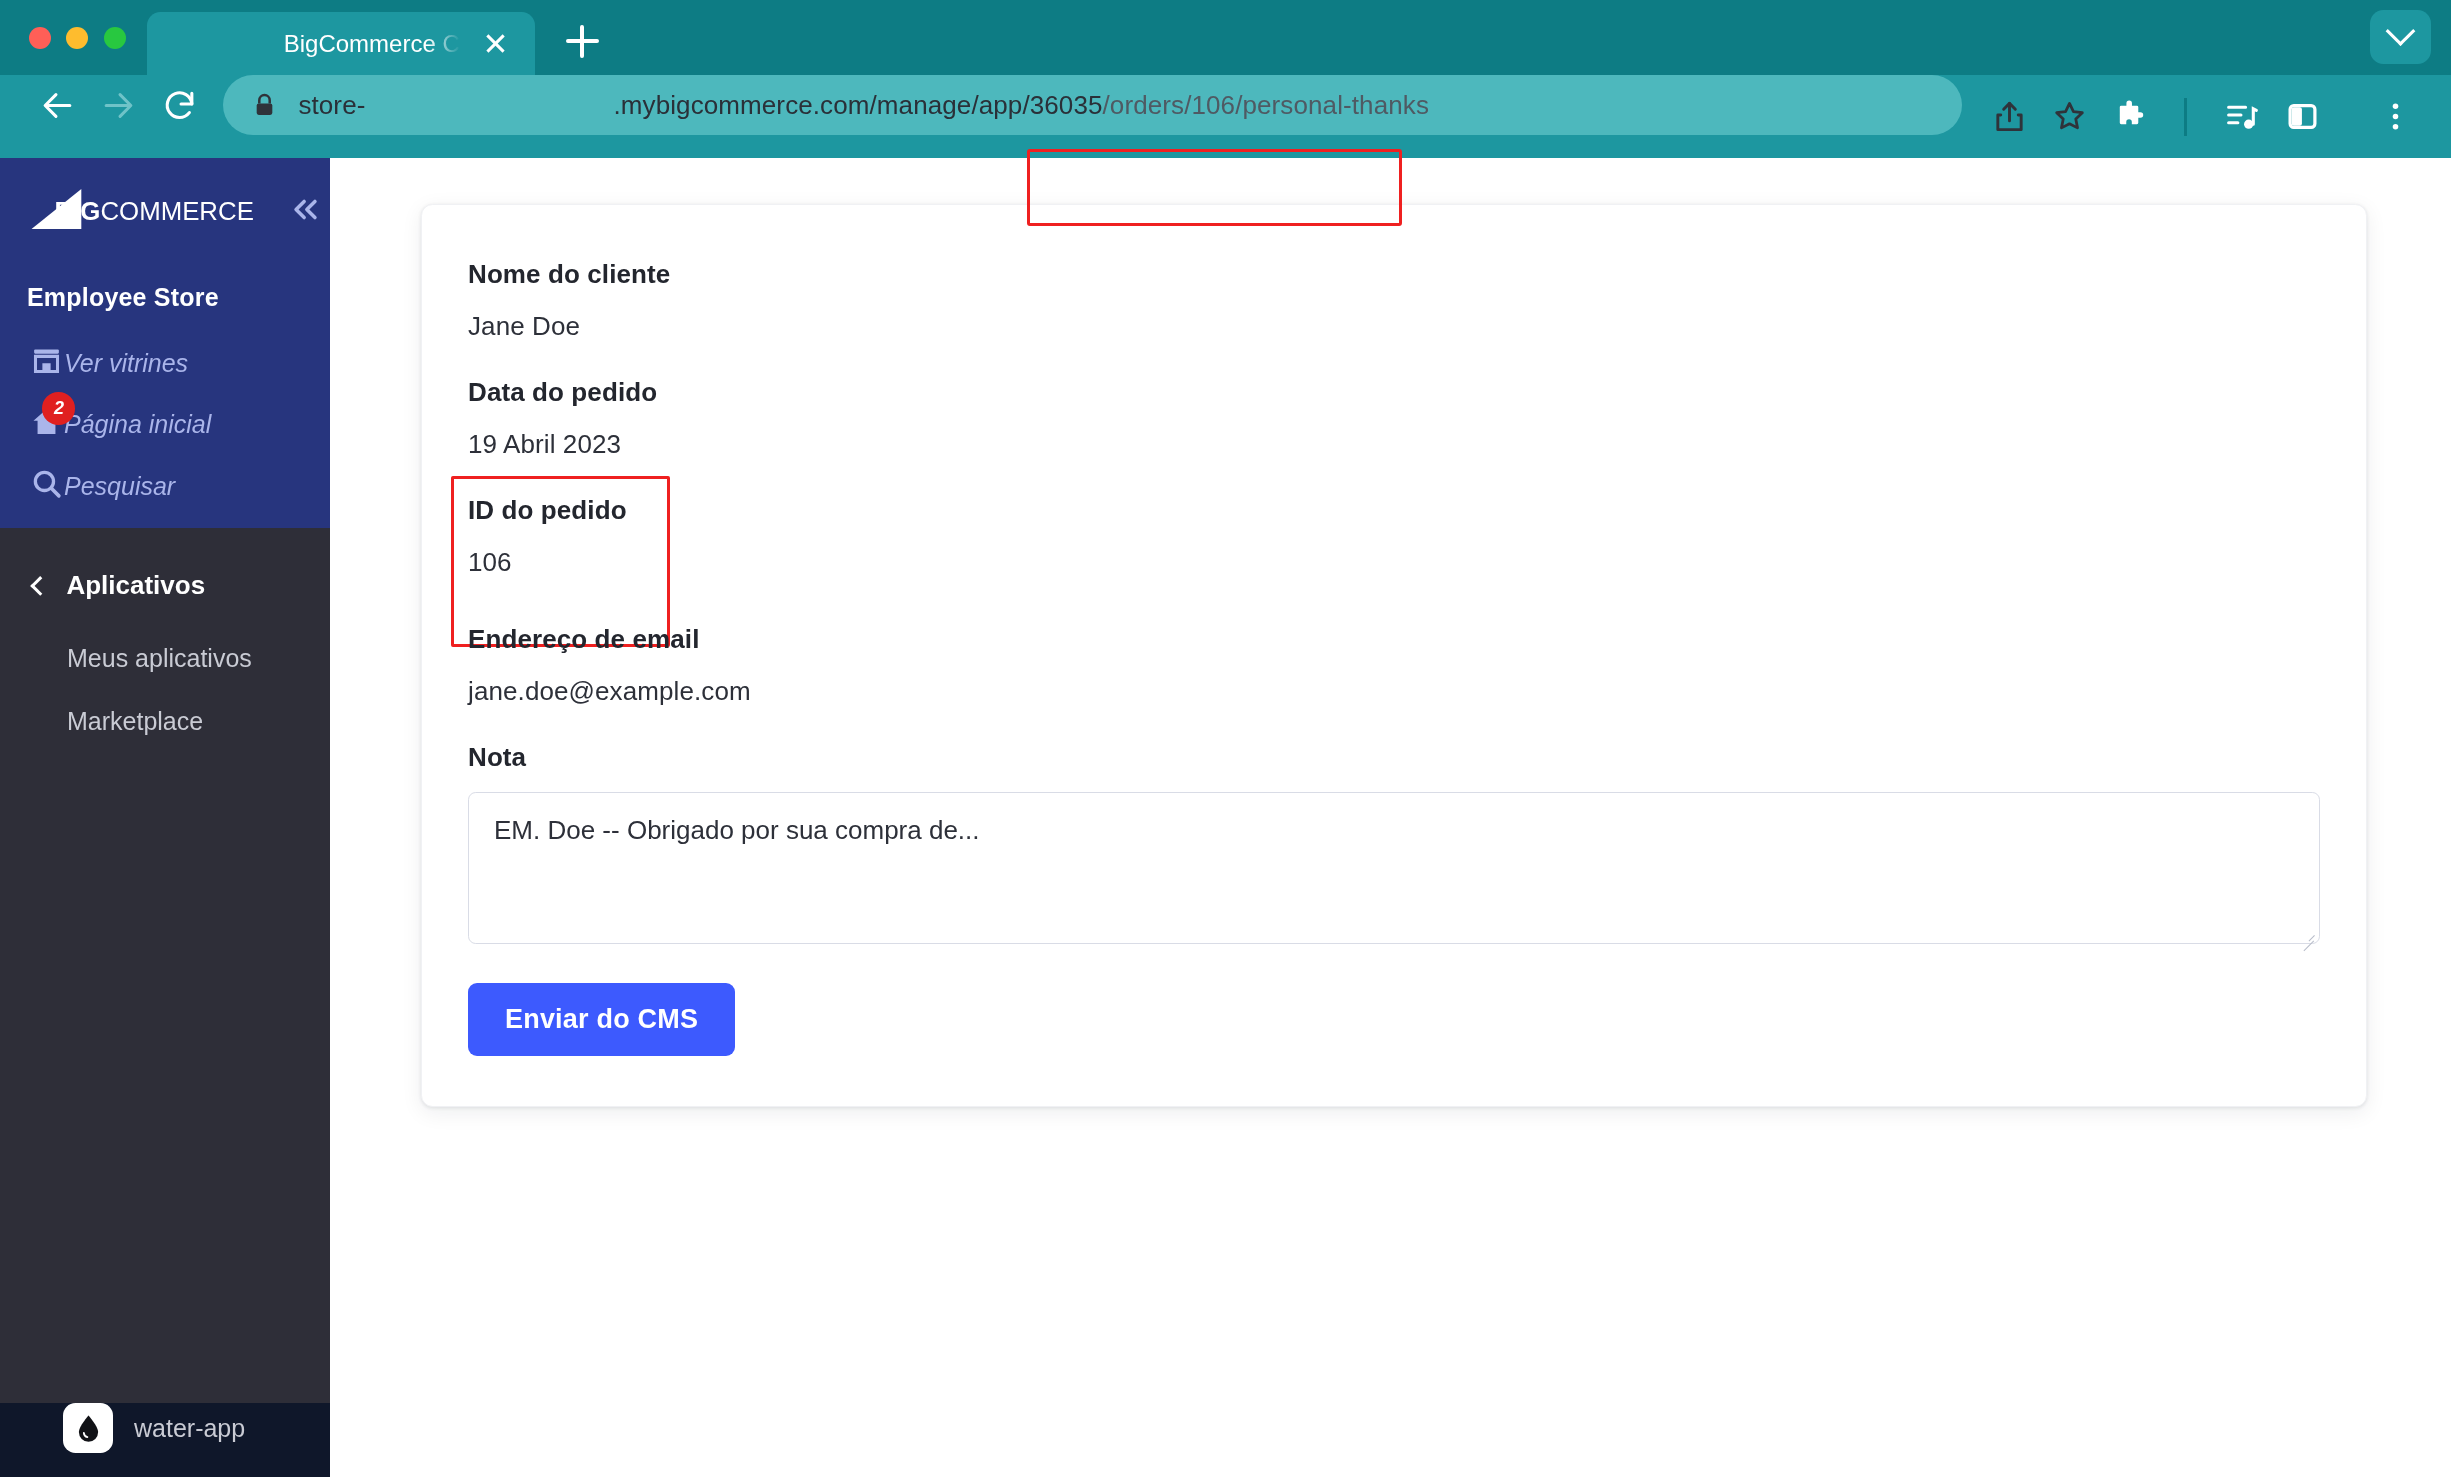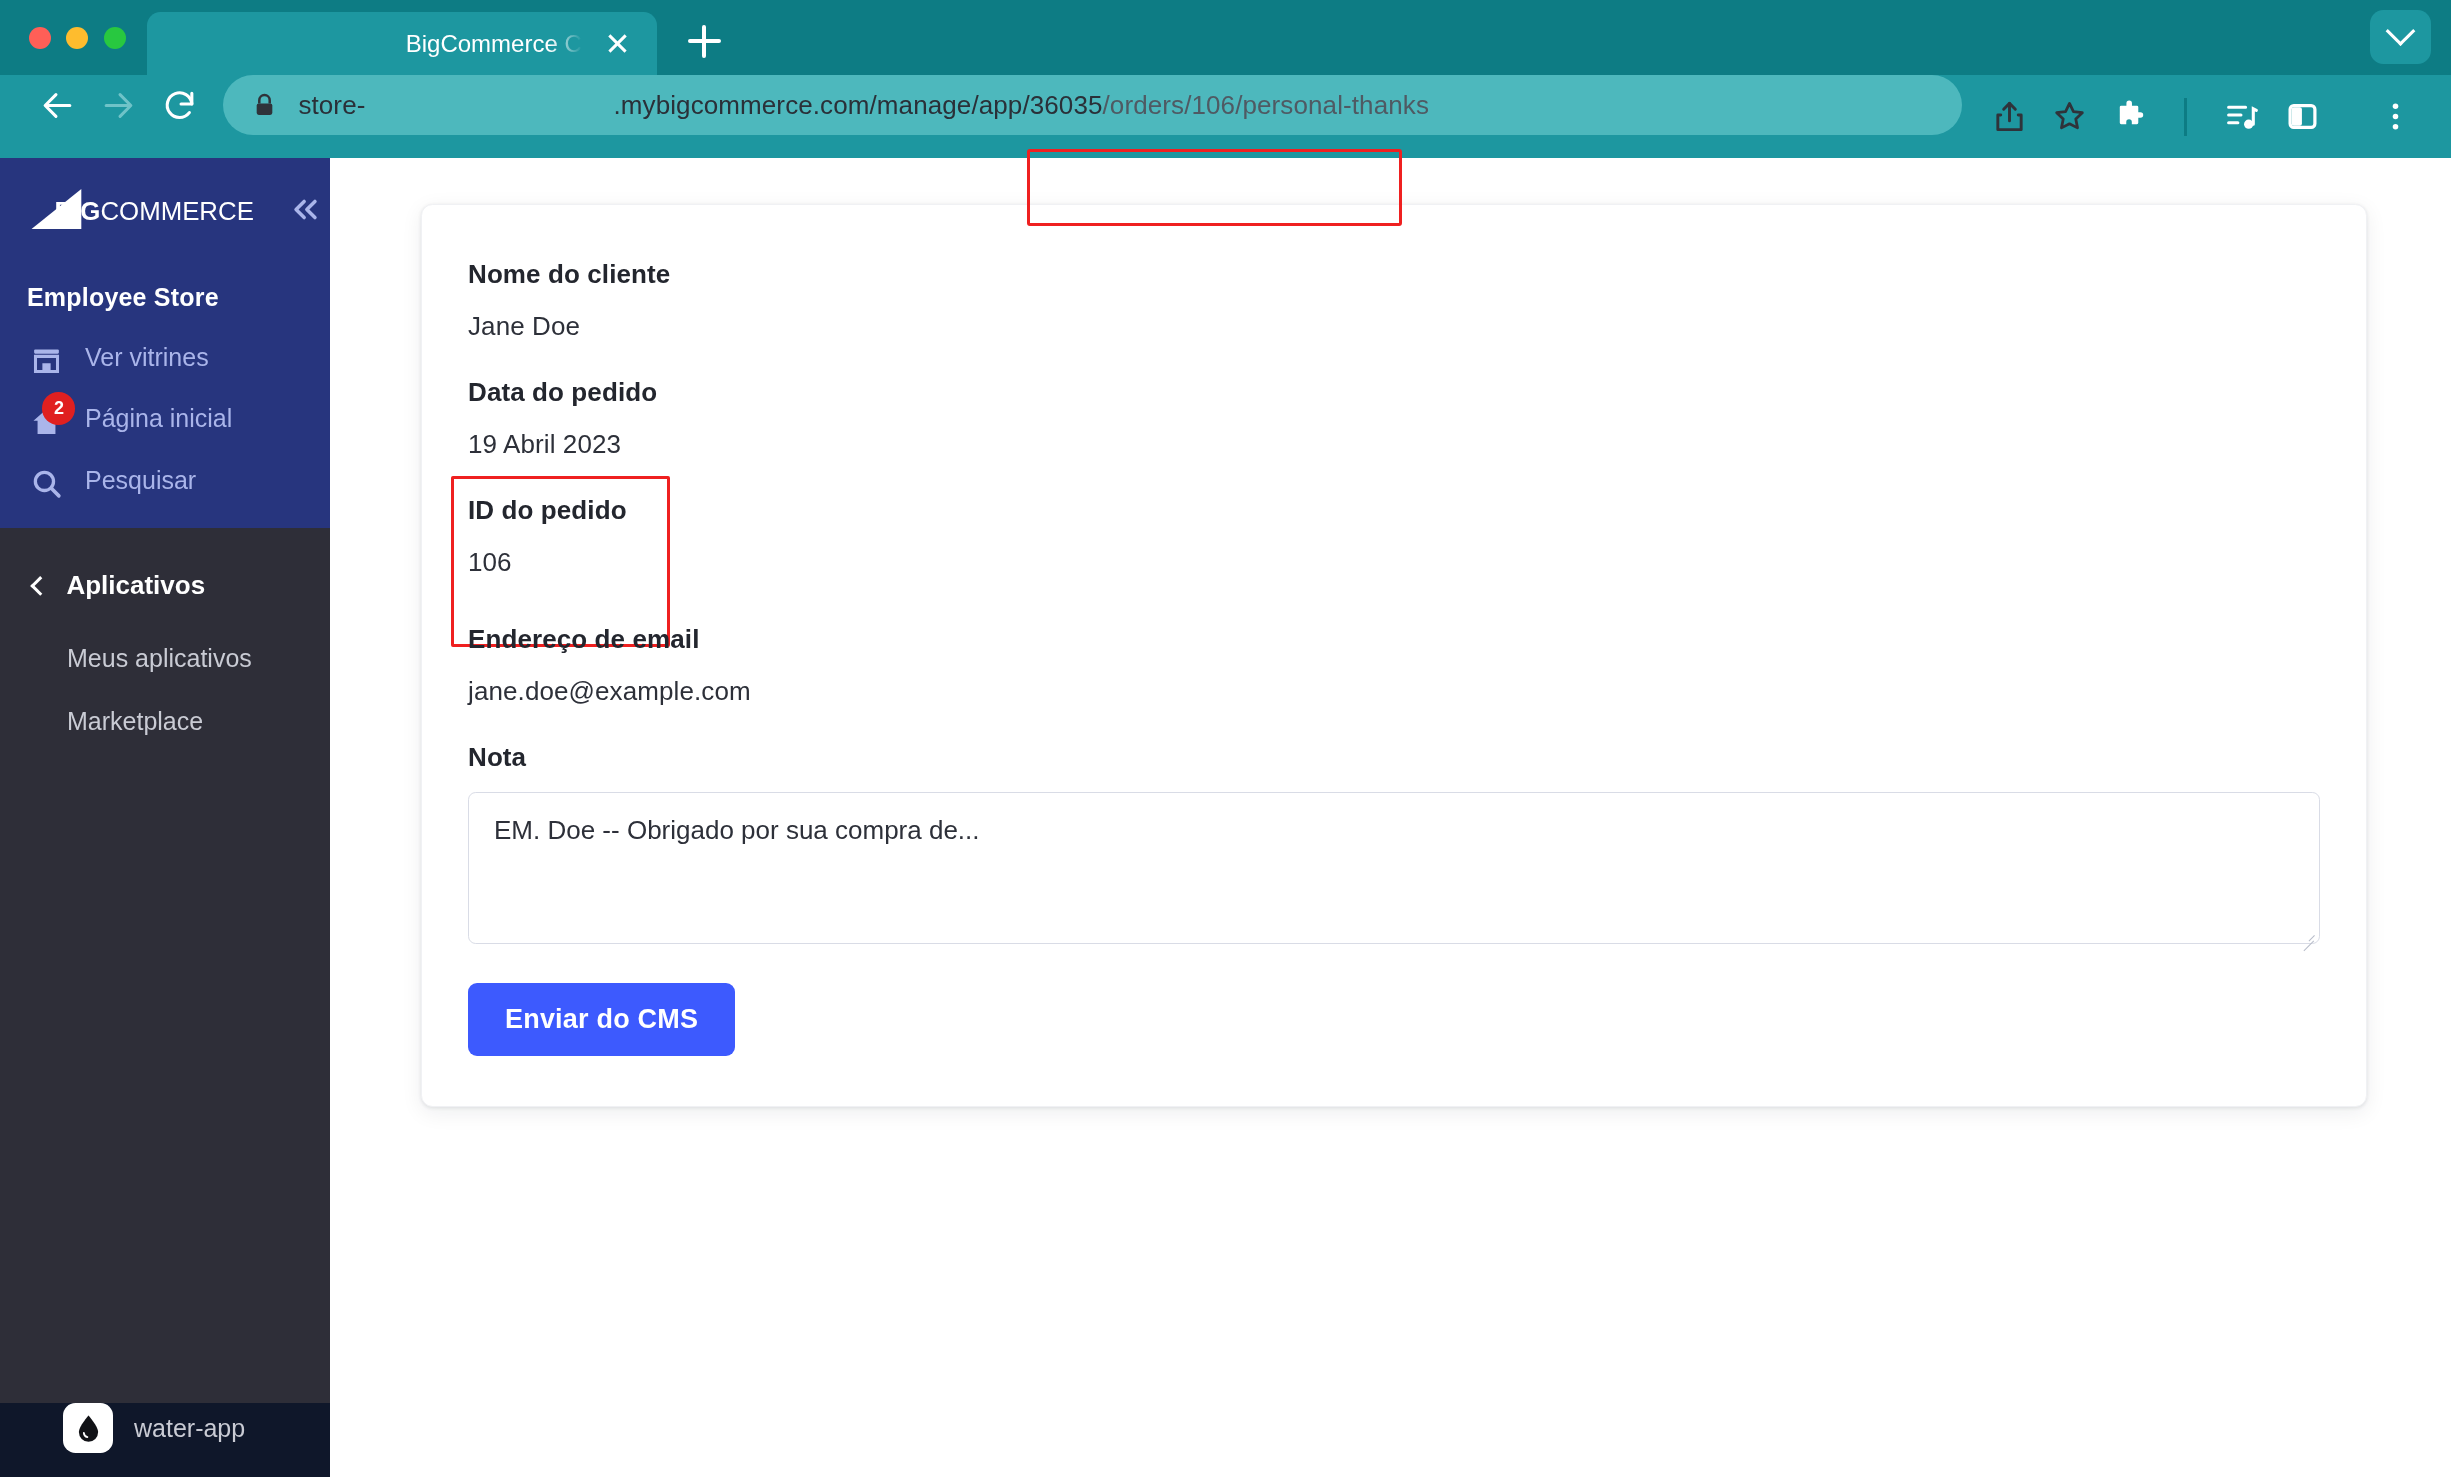--- a/index.html
+++ b/index.html
@@ -38,21 +38,21 @@
     gap: 15.4px;
     padding: 0 21px 0 29px;
     height: 75px;
   }
   .light { width: 22px; height: 22px; border-radius: 50%; }
   .light.red { background: #ff5f57; }
   .light.yellow { background: #febc2e; }
   .light.green { background: #28c840; }
 
   .tab {
-    width: 510px;
+    width: 388px;
     height: 63px;
     background: #1d97a0;
     border-radius: 13.4px 13.4px 0 0;
     display: flex;
     align-items: center;
     justify-content: flex-end;
     padding-right: 25px;
     gap: 21px;
     position: relative;
   }
@@ -214,27 +214,27 @@
   .store-name {
     color: #ffffff;
     font-size: 25px;
     font-weight: bold;
     padding: 25px 0 17.3px 27px;
     letter-spacing: 0.2px;
   }
 
   .nav-item {
     display: flex;
-    align-items: flex-start;
-    gap: 21px;
+    align-items: flex-end;
     padding: 13.4px 0 13.4px 29px;
     color: #aab5ea;
     font-size: 25px;
     cursor: pointer;
     position: relative;
+    font-style: italic;
   }
   .nav-icon { width: 35px; height: 35px; flex: 0 0 auto; position: relative; display:flex; align-items:center; justify-content:center;}
   .badge {
     position: absolute;
     top: -12.5px; left: 13.4px;
     min-width: 33px; height: 33px;
     background: #e02020;
     border-radius: 16.3px;
     color: #ffffff;
     font-size: 18px;

